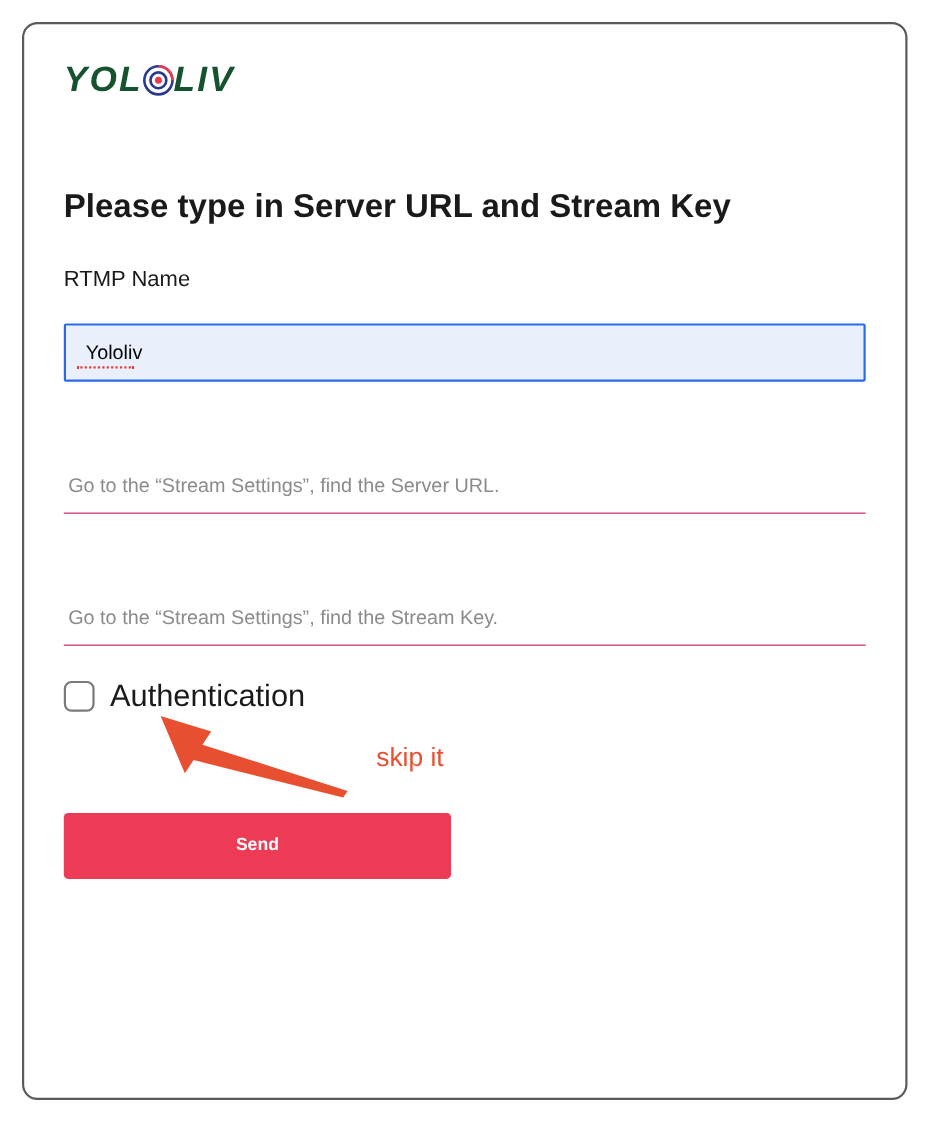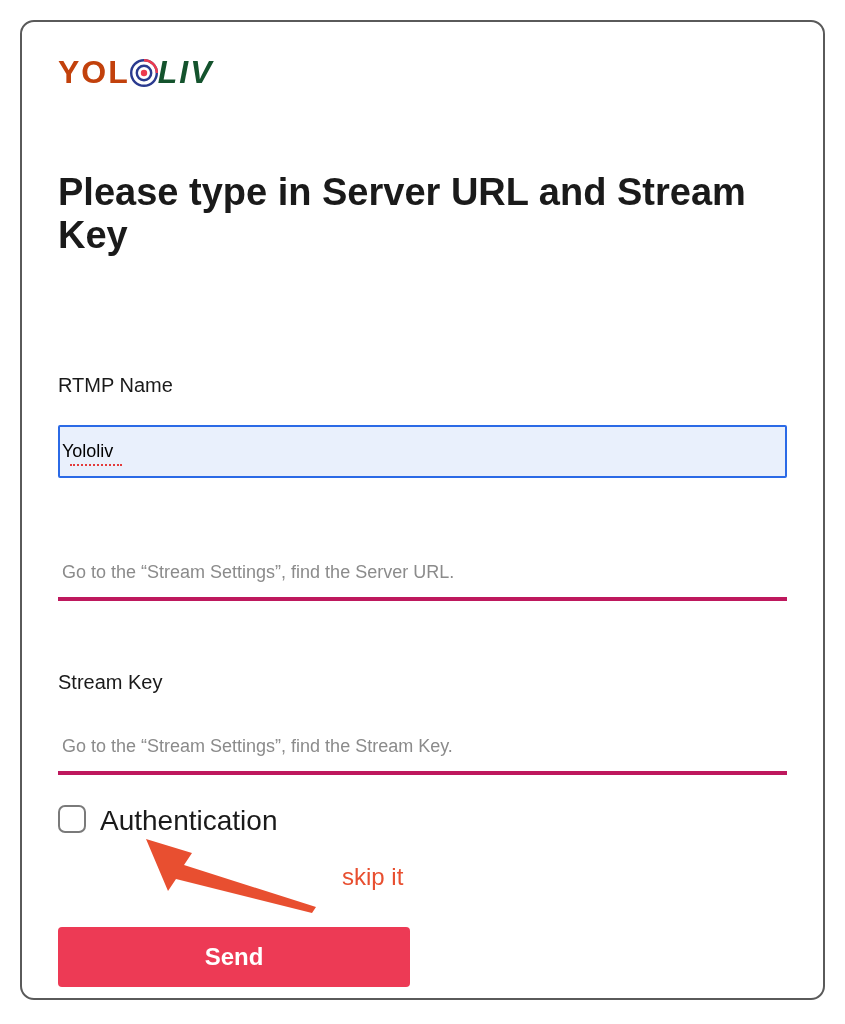--- a/index.html
+++ b/index.html
@@ -24,91 +24,93 @@
     .logo {
       font-weight: 700;
       font-size: 32px;
       letter-spacing: 2px;
       margin-bottom: 80px;
       margin-top: 4px;
       display: flex;
       align-items: center;
     }
     .logo .yol {
-      color: #c2410c;
+      color: #14532d;
+      font-style: italic;
     }
     .logo .target-icon {
       display: inline-flex;
       align-items: center;
       margin: 0 -2px;
     }
     .logo .target-icon svg {
       width: 32px;
       height: 32px;
     }
     .logo .liv {
       color: #14532d;
       font-style: italic;
     }
     .title {
-      font-size: 38px;
+      font-size: 30px;
       font-weight: 600;
       color: #1a1a1a;
-      margin-bottom: 117px;
+      margin-bottom: 38px;
     }
     .field-label {
       font-size: 20px;
       font-weight: 400;
       color: #1a1a1a;
       margin-bottom: 28px;
     }
     .rtmp-input {
       width: 100%;
       border: 2px solid #2b6ae6;
       background: #e9f0fc;
       border-radius: 2px;
-      padding: 14px 2px;
+      padding: 14px 18px;
       font-size: 18px;
       color: #000;
       outline: none;
       margin-bottom: 70px;
     }
     .rtmp-input-wrap {
       position: relative;
     }
     .spell-underline {
       position: absolute;
       left: 12px;
       bottom: 82px;
       width: 52px;
       height: 2px;
       border-bottom: 2px dotted #e33b3b;
       pointer-events: none;
     }
     .text-input {
       width: 100%;
       border: none;
-      border-bottom: 4px solid #be185d;
+      border-bottom: 1px solid #be185d;
       padding: 14px 4px;
       font-size: 18px;
       color: #6b6b6b;
       outline: none;
       background: transparent;
     }
     .text-input::placeholder {
       color: #8b8b8b;
     }
     .server-group {
       margin-bottom: 70px;
     }
     .stream-group {
       margin-bottom: 30px;
     }
     .auth-row {
       display: flex;
+      align-items: center;
       gap: 14px;
       margin-bottom: 90px;
       position: relative;
     }
     .auth-checkbox {
       width: 28px;
       height: 28px;
       border: 2px solid #7a7a7a;
       border-radius: 7px;
       appearance: none;
@@ -133,21 +135,21 @@
       color: #e84f30;
       pointer-events: none;
     }
     .send-button {
       width: 352px;
       height: 60px;
       border: none;
       border-radius: 4px;
       background: #ed3a55;
       color: #fff;
-      font-size: 24px;
+      font-size: 16px;
       font-weight: 600;
       cursor: pointer;
     }
   </style>
 </head>
 <body>
 
 <div class="panel">
 
   <div class="logo">
@@ -171,21 +173,20 @@
       <input type="text" class="rtmp-input" value="Yololiv" style="">
       <div class="spell-underline"></div>
     </div>
   </div>
 
   <div class="server-group">
     <input type="text" class="text-input" placeholder="Go to the “Stream Settings”, find the Server URL." style="">
   </div>
 
   <div class="stream-group">
-    <div class="field-label">Stream Key</div>
     <input type="text" class="text-input" placeholder="Go to the “Stream Settings”, find the Stream Key." style="">
   </div>
 
   <div class="auth-row">
     <input type="checkbox" class="auth-checkbox" style="">
     <span class="auth-label">Authentication</span>
 
     <div class="annotation-arrow">
       <svg width="180" height="80" viewBox="0 0 180 80">
         <polygon points="0,0 46,14 38,26 170,68 166,74 30,40 22,52" fill="#e84f30"></polygon>

